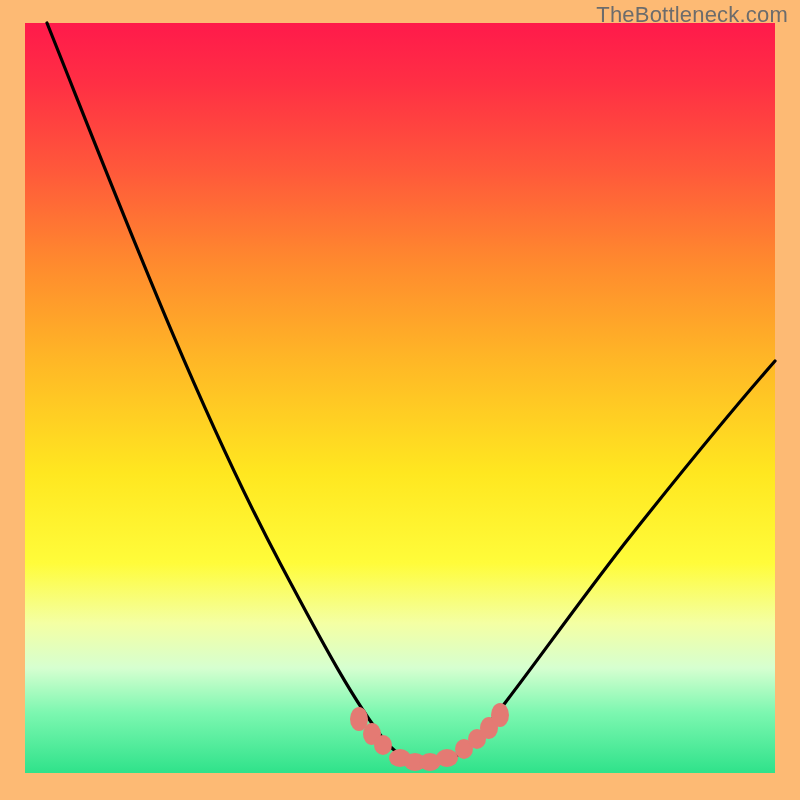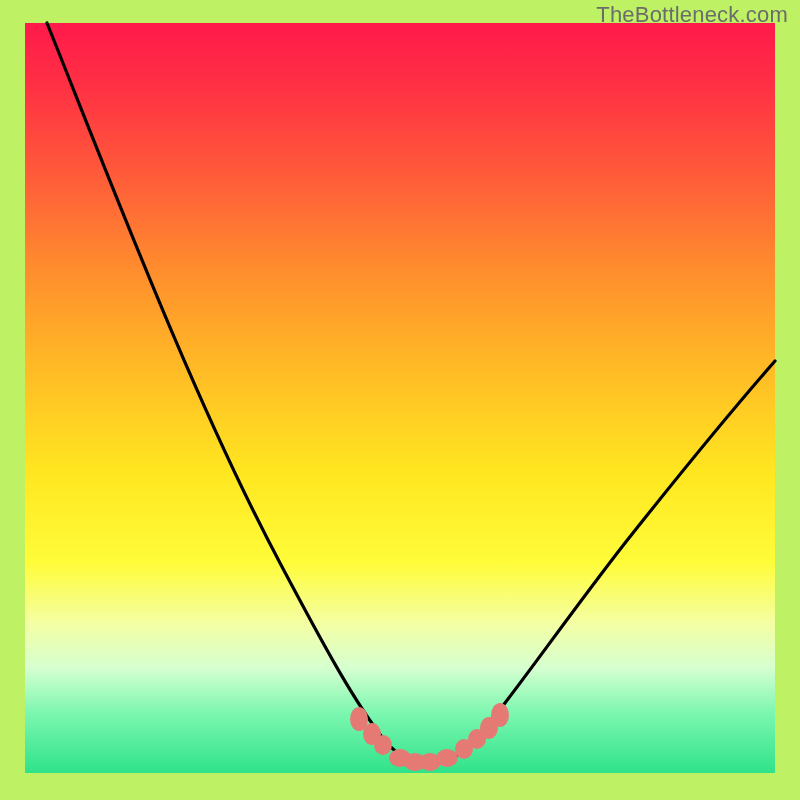--- a/index.html
+++ b/index.html
@@ -10,21 +10,21 @@
     overflow: hidden;
     background: #000;
     font-family: Arial, Helvetica, sans-serif;
   }
   .frame {
     position: absolute;
     top: 0;
     left: 0;
     width: 800px;
     height: 800px;
-    background: #bef264;
+    background: #fdba74;
   }
   .plot {
     position: absolute;
     top: 23px;
     left: 25px;
     width: 750px;
     height: 750px;
     
     background: linear-gradient(to bottom,
       #ff1a4b 0%,

